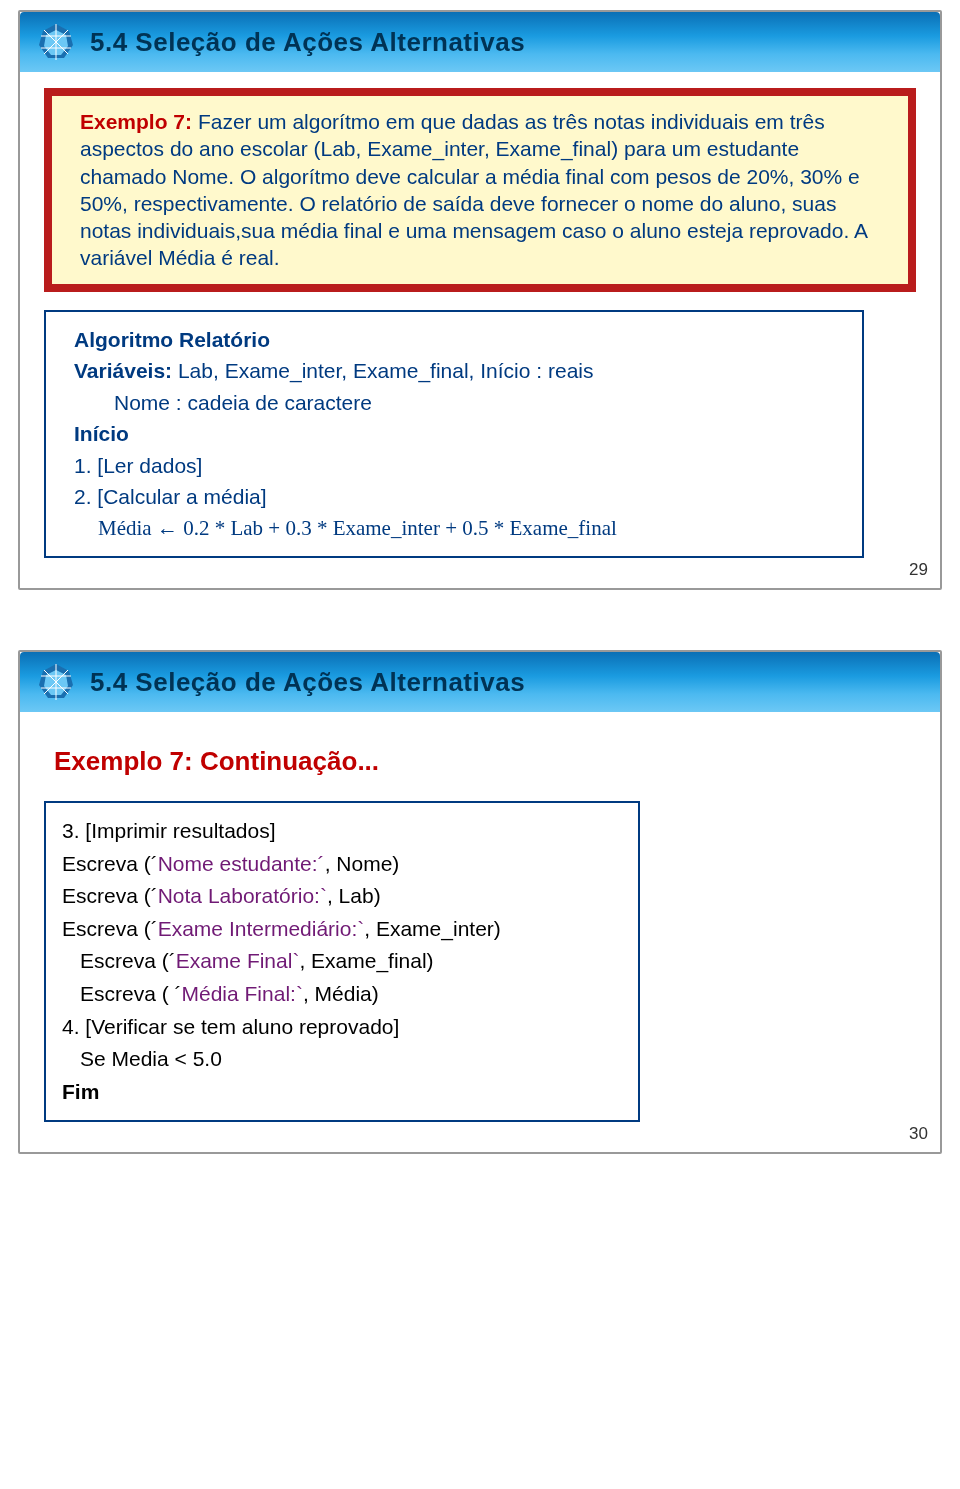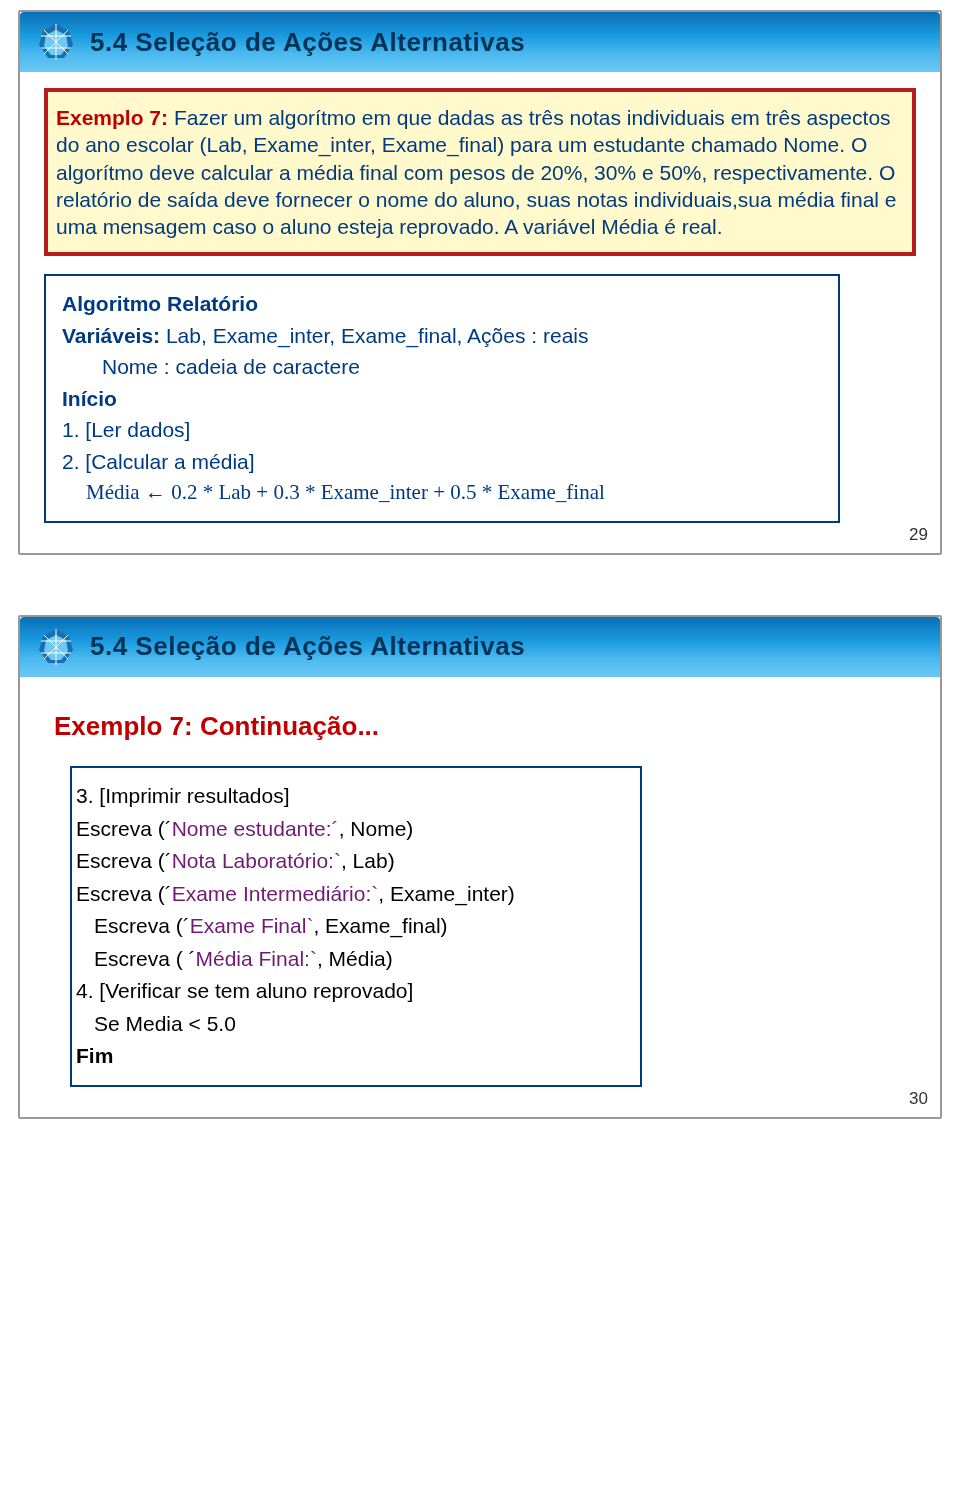--- a/index.html
+++ b/index.html
@@ -32,57 +32,57 @@
   }
   .slide-header .icon {
     width: 40px;
     height: 40px;
     margin-right: 14px;
   }
   .slide-body {
     padding: 16px 24px 10px 24px;
   }
   .problem-box {
-    border: 4px solid #b91c1c;
+    border: 8px solid #b91c1c;
     background: #fff9cc;
-    padding: 12px 8px;
+    padding: 12px 28px;
     margin-bottom: 18px;
     font-size: 21px;
     line-height: 1.3;
     color: #003a80;
   }
   .problem-box .ex-label {
     color: #c00000;
     font-weight: bold;
   }
   .algo-box {
     border: 2px solid #003a80;
-    padding: 12px 16px;
+    padding: 12px 28px;
     font-size: 21px;
     line-height: 1.5;
     color: #003a80;
     width: 760px;
   }
   .algo-box .bold { font-weight: bold; }
   .algo-box .indent1 { padding-left: 40px; display: block;}
   .algo-box .indent2 { padding-left: 24px; display: block;}
   .ex7-title {
     color: #c00000;
     font-weight: bold;
     font-size: 26px;
     margin: 18px 0 24px 10px;
   }
   .algo-box2 {
     border: 2px solid #003a80;
-    padding: 12px 4px;
+    padding: 12px 16px;
     font-size: 21px;
     line-height: 1.55;
     color: #000;
     width: 560px;
-    margin-left: 26px;
+    margin-left: 0;
   }
   .algo-box2 .blue { color: #701a75; }
   .algo-box2 .indent { padding-left: 18px; display: block;}
   .page-num {
     position: absolute;
     right: 12px;
     bottom: 8px;
     font-size: 17px;
     color: #333;
   }
@@ -107,21 +107,21 @@
     <span>5.4 Seleção de Ações Alternativas</span>
   </div>
   <div class="slide-body">
 
     <div class="problem-box">
       <span class="ex-label">Exemplo 7:</span><span> Fazer um algorítmo em que dadas as três notas individuais em três aspectos do ano escolar (Lab, Exame_inter, Exame_final) para um estudante chamado Nome. O algorítmo deve calcular a média final com pesos de 20%, 30% e 50%, respectivamente. O relatório de saída deve fornecer o nome do aluno, suas notas individuais,sua média final e uma mensagem caso o aluno esteja reprovado. A variável Média é real.</span>
     </div>
 
     <div class="algo-box">
       <div><span class="bold">Algoritmo Relatório</span></div>
-      <div><span class="bold">Variáveis:</span><span>  Lab, Exame_inter, Exame_final, Ações : reais</span></div>
+      <div><span class="bold">Variáveis:</span><span>  Lab, Exame_inter, Exame_final, Início : reais</span></div>
       <span class="indent1">Nome : cadeia de caractere</span>
       <div class="bold">Início</div>
       <div>1. [Ler dados]</div>
       <div>2. [Calcular a média]</div>
       <span class="indent2 arrow">Média ← 0.2 * Lab + 0.3 * Exame_inter +  0.5 * Exame_final</span>
     </div>
 
   </div>
   <div class="page-num">29</div>
 </div>

